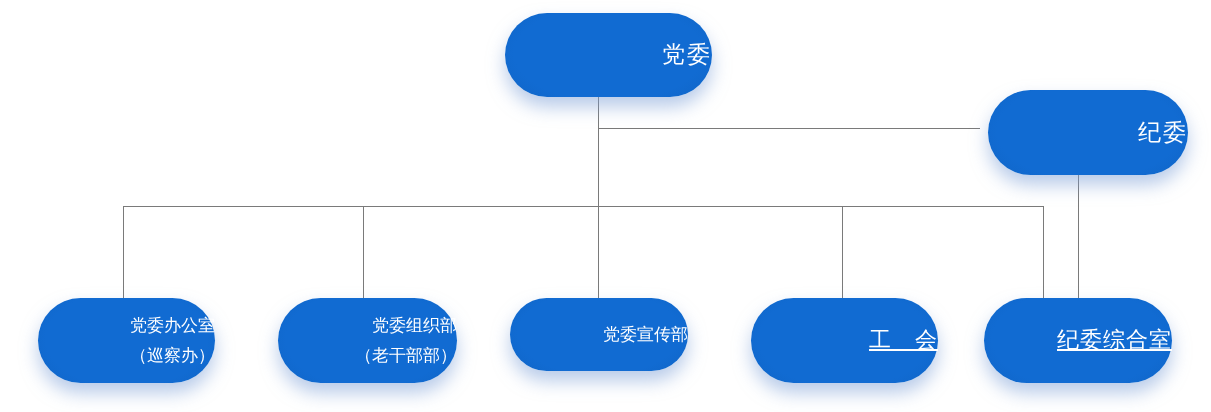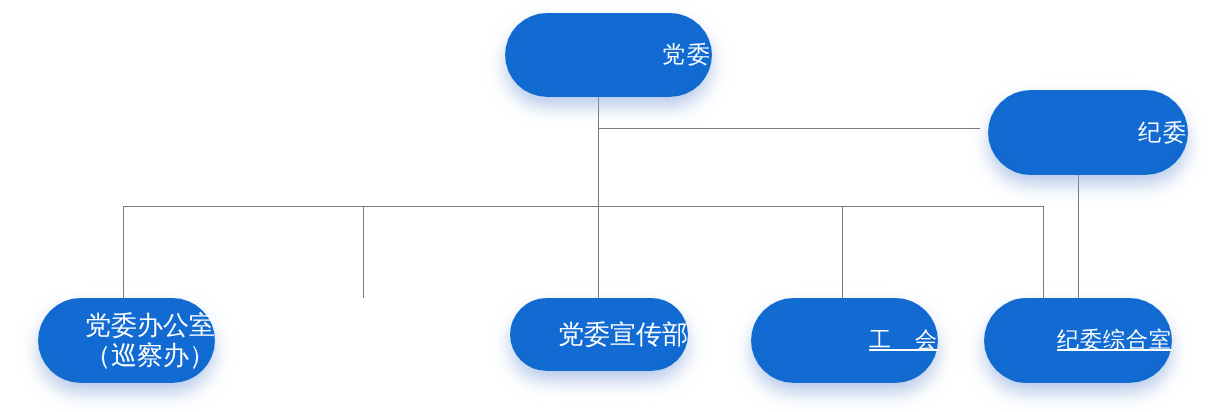--- a/index.html
+++ b/index.html
@@ -37,21 +37,21 @@
     align-items: flex-end;
     justify-content: center;
     text-align: center;
   }
   .node .t1 {
     font-size: 23px;
     letter-spacing: 2px;
     line-height: 1.2;
   }
   .node .t2 {
-    font-size: 26px;
+    font-size: 17px;
     line-height: 30px;
     display: block;
     margin-left: 40px;
   }
   .node .t3 {
     font-size: 22px;
     letter-spacing: 1px;
     line-height: 1.2;
     text-decoration: underline;
   }
@@ -76,20 +76,24 @@
 
   <div class="node" style="left:988px; top:90px;  width:200px; height:85px;">
     <span class="t1">纪委</span>
   </div>
 
   <div class="node" style="left:38px;  top:298px; width:177px; height:85px;">
     <span class="t2">党委办公室</span>
     <span class="t2">（巡察办）</span>
   </div>
 
+  <div class="node" style="left:278px; top:298px; width:179px; height:85px;">
+    <span class="t2">党委组织部</span>
+    <span class="t2">（老干部部）</span>
+  </div>
 
   <div class="node" style="left:510px; top:298px; width:178px; height:73px;">
     <span class="t2">党委宣传部</span>
   </div>
 
   <div class="node" style="left:751px; top:298px; width:187px; height:85px;">
     <span class="t3">工　会</span>
   </div>
 
   <div class="node" style="left:984px; top:298px; width:188px; height:85px;">

